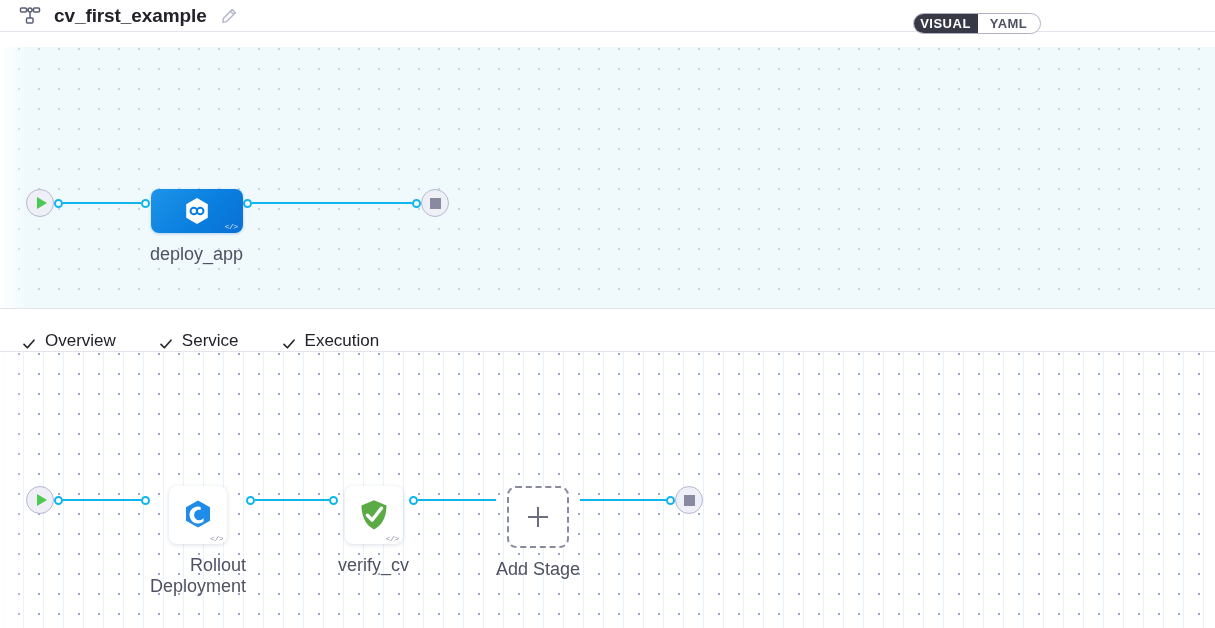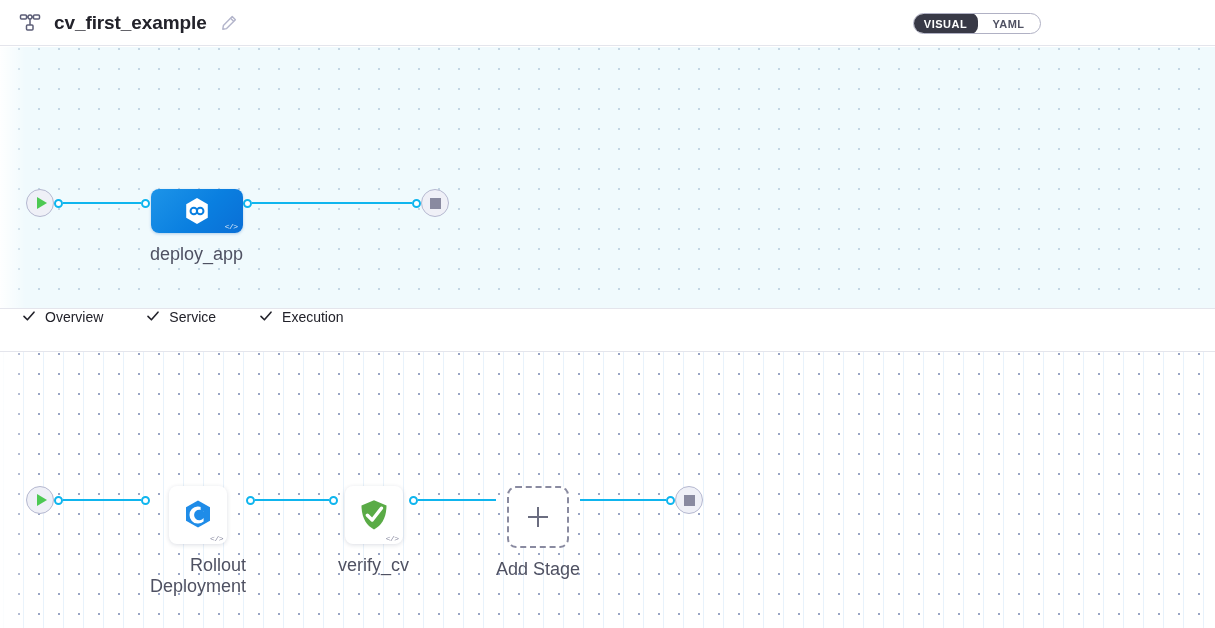--- a/index.html
+++ b/index.html
@@ -20,21 +20,21 @@
     position: relative;
     width: 1215px;
     height: 628px;
   }
 
   
   .header {
     position: absolute;
     left: 0; top: 0;
     width: 1215px;
-    height: 46px;
+    height: 32px;
     background: #ffffff;
     border-bottom: 1px solid #e4e5ec;
     box-sizing: border-box;
     display: flex;
     align-items: center;
   }
   .header-left {
     display: flex;
     align-items: center;
     padding-left: 19px;
@@ -74,26 +74,26 @@
     display: flex;
     align-items: stretch;
     overflow: hidden;
     box-sizing: border-box;
   }
   .mode-opt {
     flex: 1;
     display: flex;
     align-items: center;
     justify-content: center;
-    font-size: 11px;
+    font-size: 13px;
     font-weight: bold;
     letter-spacing: 0.5px;
     color: #4f5162;
     cursor: pointer;
-    border-radius: 8px;
+    border-radius: 0;
     margin: -1px;
     box-sizing: border-box;
   }
   .mode-opt.active {
     background: #383946;
     color: #ffffff;
   }
 
   
   .canvas {
@@ -281,25 +281,25 @@
     height: 43px;
     background: #ffffff;
     border-bottom: 1px solid #e4e5ec;
     box-sizing: border-box;
     display: flex;
     align-items: stretch;
     padding-left: 22px;
   }
   .tab {
     display: flex;
-    align-items: flex-start;
+    align-items: flex-end;
     gap: 9px;
     height: 100%;
     margin-right: 43px;
-    font-size: 14px;
+    font-size: 17px;
     color: #22222a;
     cursor: pointer;
     position: relative;
     box-sizing: border-box;
   }
   .tab.active {
     font-weight: bold;
     border-bottom: 3px solid #0278d5;
   }
   .tick {

